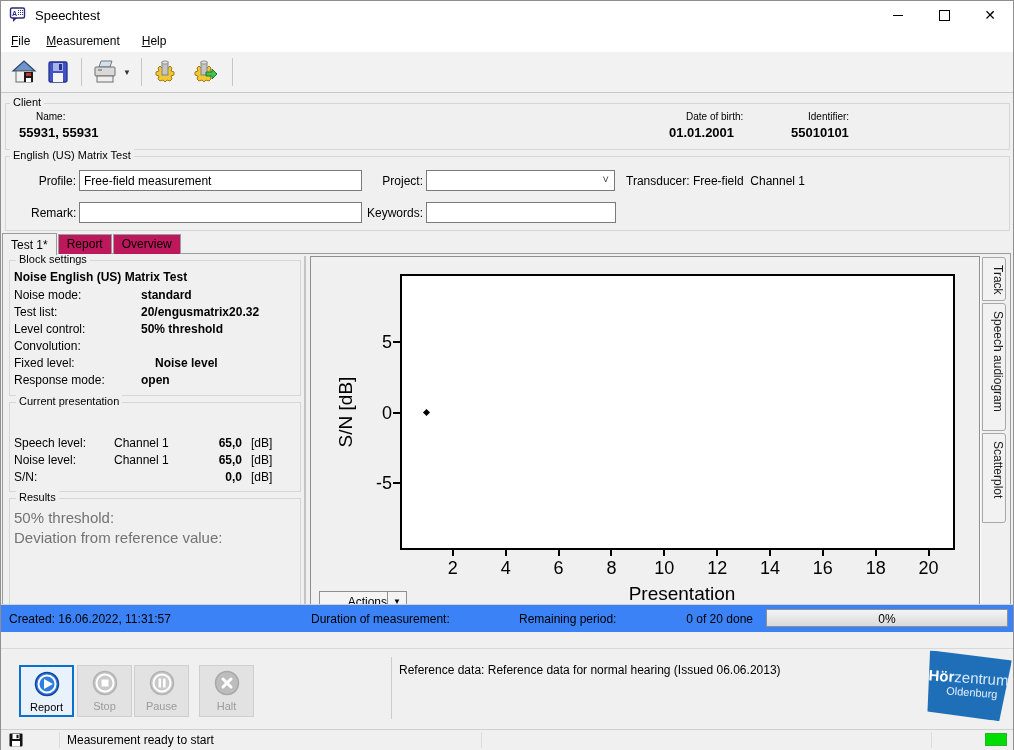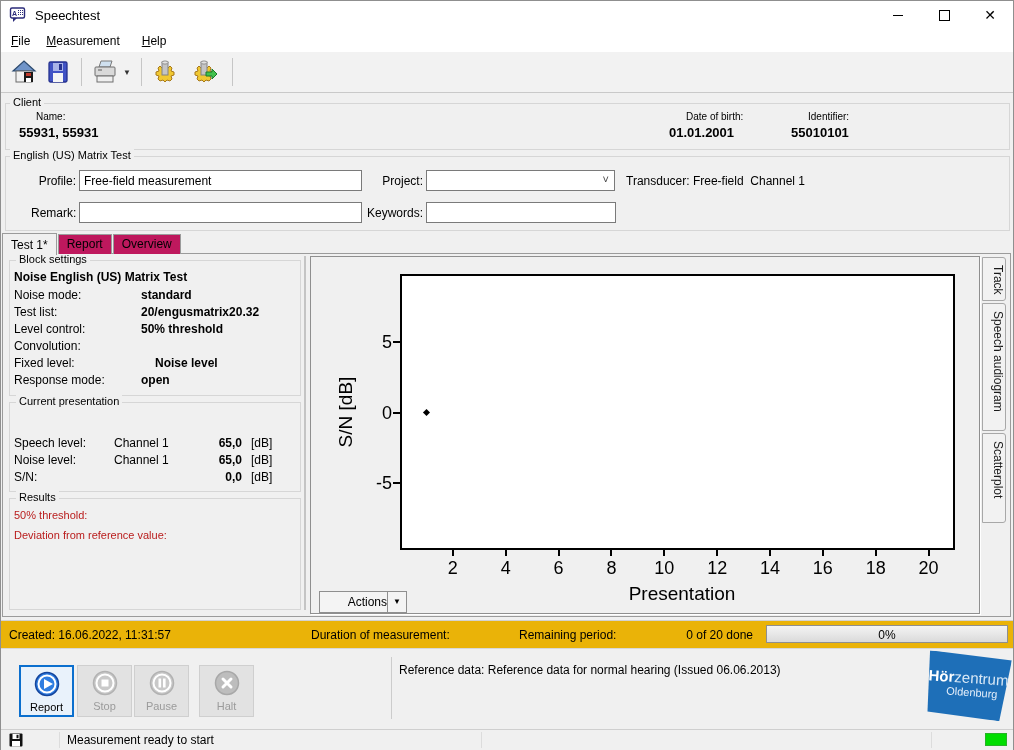--- a/index.html
+++ b/index.html
@@ -34,38 +34,38 @@
   .textbox{position:absolute;border:1px solid #7a7a7a;background:#fff;font-size:12px;padding:1px 4px;font-family:inherit;height:17px;box-sizing:content-box;}
   .combo{position:absolute;border:1px solid #7a7a7a;background:#fff;height:19px;}
   .combo .chev{position:absolute;right:5px;top:2px;font-size:11px;color:#444;}
   
   .tabstrip{position:absolute;left:2px;top:233px;height:21px;display:flex;align-items:flex-end;z-index:3;}
   .tab{border:1px solid #9b9b9b;border-bottom:none;background:#be185d;font-size:12px;padding:2px 8px 3px 8px;margin-right:1px;height:14px;}
   .tab.active{padding-top:4px;position:relative;top:1px;background:#f0f0f0;}
   .tabpanel{position:absolute;left:2px;top:253px;width:1009px;height:364px;border:1px solid #9b9b9b;background:#f0f0f0;box-sizing:border-box;}
   
   .srow{position:absolute;font-size:12px;white-space:nowrap;}
-  .red{color:#b91c1c;font-size:11px;white-space:nowrap;}
+  .red{color:#737373;font-size:15px;white-space:nowrap;}
   
   .chartpanel{position:absolute;left:307px;top:2px;width:670px;height:358px;background:#f0f0f0;border:1px solid #8f8f8f;box-shadow:1px 1px 0 #ffffff;box-sizing:border-box;}
   .plotbox{position:absolute;left:89px;top:17px;width:555px;height:276px;background:#fff;border:2px solid #000;box-sizing:border-box;}
   .x-tick{position:absolute;width:2px;height:6px;background:#000;}
   .x-tick-label{position:absolute;width:44px;text-align:center;font-size:18px;}
   .y-tick{position:absolute;width:7px;height:2px;background:#000;}
   .y-tick-label{position:absolute;width:44px;text-align:right;font-size:18px;height:22px;line-height:22px;}
   .data-point{position:absolute;width:5px;height:5px;background:#000;transform:rotate(45deg);}
   .xlabel{position:absolute;left:266px;top:326px;width:210px;text-align:center;font-size:19px;}
   .ylabel{position:absolute;left:-24px;top:143px;width:120px;height:24px;text-align:center;font-size:19px;transform:rotate(-90deg);}
   .actions-btn{position:absolute;left:8px;top:334px;width:88px;height:22px;border:1px solid #8f8f8f;background:#f4f4f4;display:flex;box-sizing:border-box;}
   .actions-main{flex:1;font-size:12px;text-align:right;line-height:20px;}
   .actions-dd{width:18px;border-left:1px solid #8f8f8f;font-size:8px;text-align:center;line-height:20px;}
   .sidetab{position:absolute;left:979px;width:24px;border:1px solid #a8a8a8;background:#f2f2f2;border-radius:0 3px 3px 0;box-sizing:border-box;writing-mode:vertical-rl;font-size:12px;padding-top:7px;color:#1a1a1a;}
   .splitter{position:absolute;left:301px;top:2px;width:2px;height:354px;background:#c4c4c4;}
   
-  .statusrow{position:absolute;left:1px;top:620px;right:1px;height:27px;background:#eab308;border-top:1px solid #d2d2d2;font-size:12px;}
+  .statusrow{position:absolute;left:1px;top:604px;right:1px;height:27px;background:#3b82f6;border-top:1px solid #d2d2d2;font-size:12px;}
   .statusrow span{position:absolute;top:7px;white-space:nowrap;}
   .progress{position:absolute;left:765px;top:4px;width:242px;height:18px;border:1px solid #8f8f8f;background:linear-gradient(#f4f4f4,#dadada);text-align:center;font-size:12px;line-height:18px;box-sizing:border-box;}
   
   .controls{position:absolute;left:1px;top:648px;right:1px;height:81px;background:#f0f0f0;border-top:1px solid #d8d8d8;}
   .bigbtn{position:absolute;top:16px;width:55px;height:52px;background:#e2e2e2;border:1px solid #cfcfcf;text-align:center;font-size:11px;box-sizing:border-box;}
   .bigbtn .cap{display:block;margin-top:2px;}
   .bigbtn.enabled{border:2px solid #0b6fce;background:#e9f2fb;}
   .bigbtn.disabled .cap{color:#9b9b9b;}
   .ctrl-sep{position:absolute;left:390px;top:8px;width:1px;height:62px;background:#cccccc;}
   .reference{position:absolute;left:398px;top:14px;font-size:12px;white-space:nowrap;}

